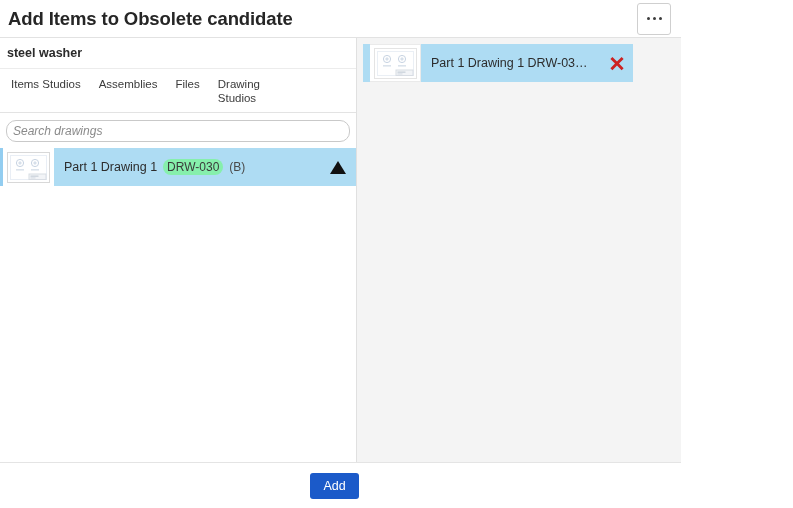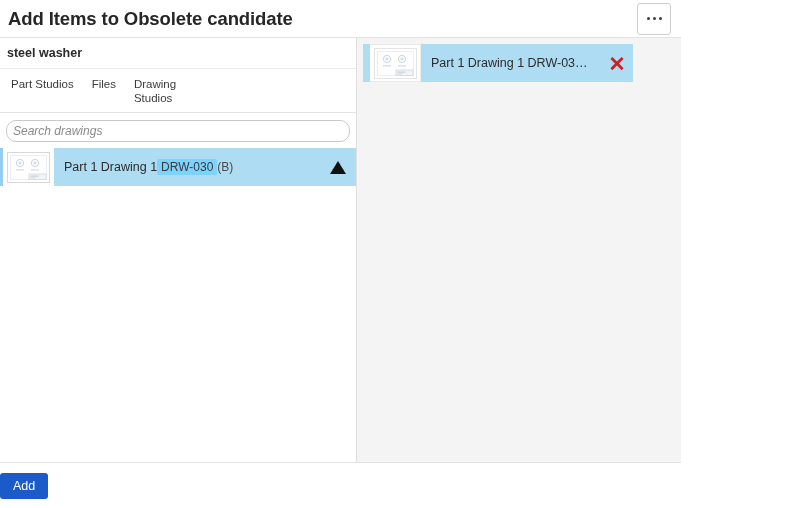--- a/index.html
+++ b/index.html
@@ -175,32 +175,33 @@
     align-items: center;
     justify-content: center;
   }
   .thumb svg { display: block; }
   .row-main {
     flex: 1 1 auto;
     background: #aedcf3;
     display: flex;
     align-items: center;
     padding: 0 8px 0 10px;
+    gap: 6px;
     min-width: 0;
   }
   .row-title {
     font-size: 12.5px;
     color: #2c2c2c;
     white-space: nowrap;
   }
   .row-badge {
     font-size: 12px;
     color: #3a3a3a;
-    background: #7dd3fc;
-    border-radius: 2px;
+    background: #86efac;
+    border-radius: 8px;
     padding: 1px 4px;
     white-space: nowrap;
   }
   .row-rev {
     font-size: 12px;
     color: #4a4a4a;
     white-space: nowrap;
   }
   .row-spacer { flex: 1 1 auto; }
   .tri-icon {
@@ -269,21 +270,21 @@
     line-height: 0;
   }
 
   
   .dialog-footer {
     height: 45px;
     flex: 0 0 45px;
     background: #ffffff;
     display: flex;
     align-items: center;
-    justify-content: flex-start;
+    justify-content: center;
     gap: 8px;
     padding-right: 12px;
     box-sizing: border-box;
   }
   .btn {
     font-family: "Liberation Sans", sans-serif;
     font-size: 12.5px;
     border-radius: 3px;
     border: none;
     height: 26px;
@@ -316,21 +317,24 @@
   <div class="dialog-body">
 
     <div class="left-pane">
 
       <div class="doc-name-bar">
         <span>steel washer</span>
       </div>
 
       <div class="tabs">
         <div class="tab">
-          <span>Part Studios</span>
+          <span>Items Studios</span>
+        </div>
+        <div class="tab">
+          <span>Assemblies</span>
         </div>
         <div class="tab">
           <span>Files</span>
         </div>
         <div class="tab wrap">
           <span>Drawing Studios</span>
         </div>
       </div>
 
       <div class="search-wrap">

